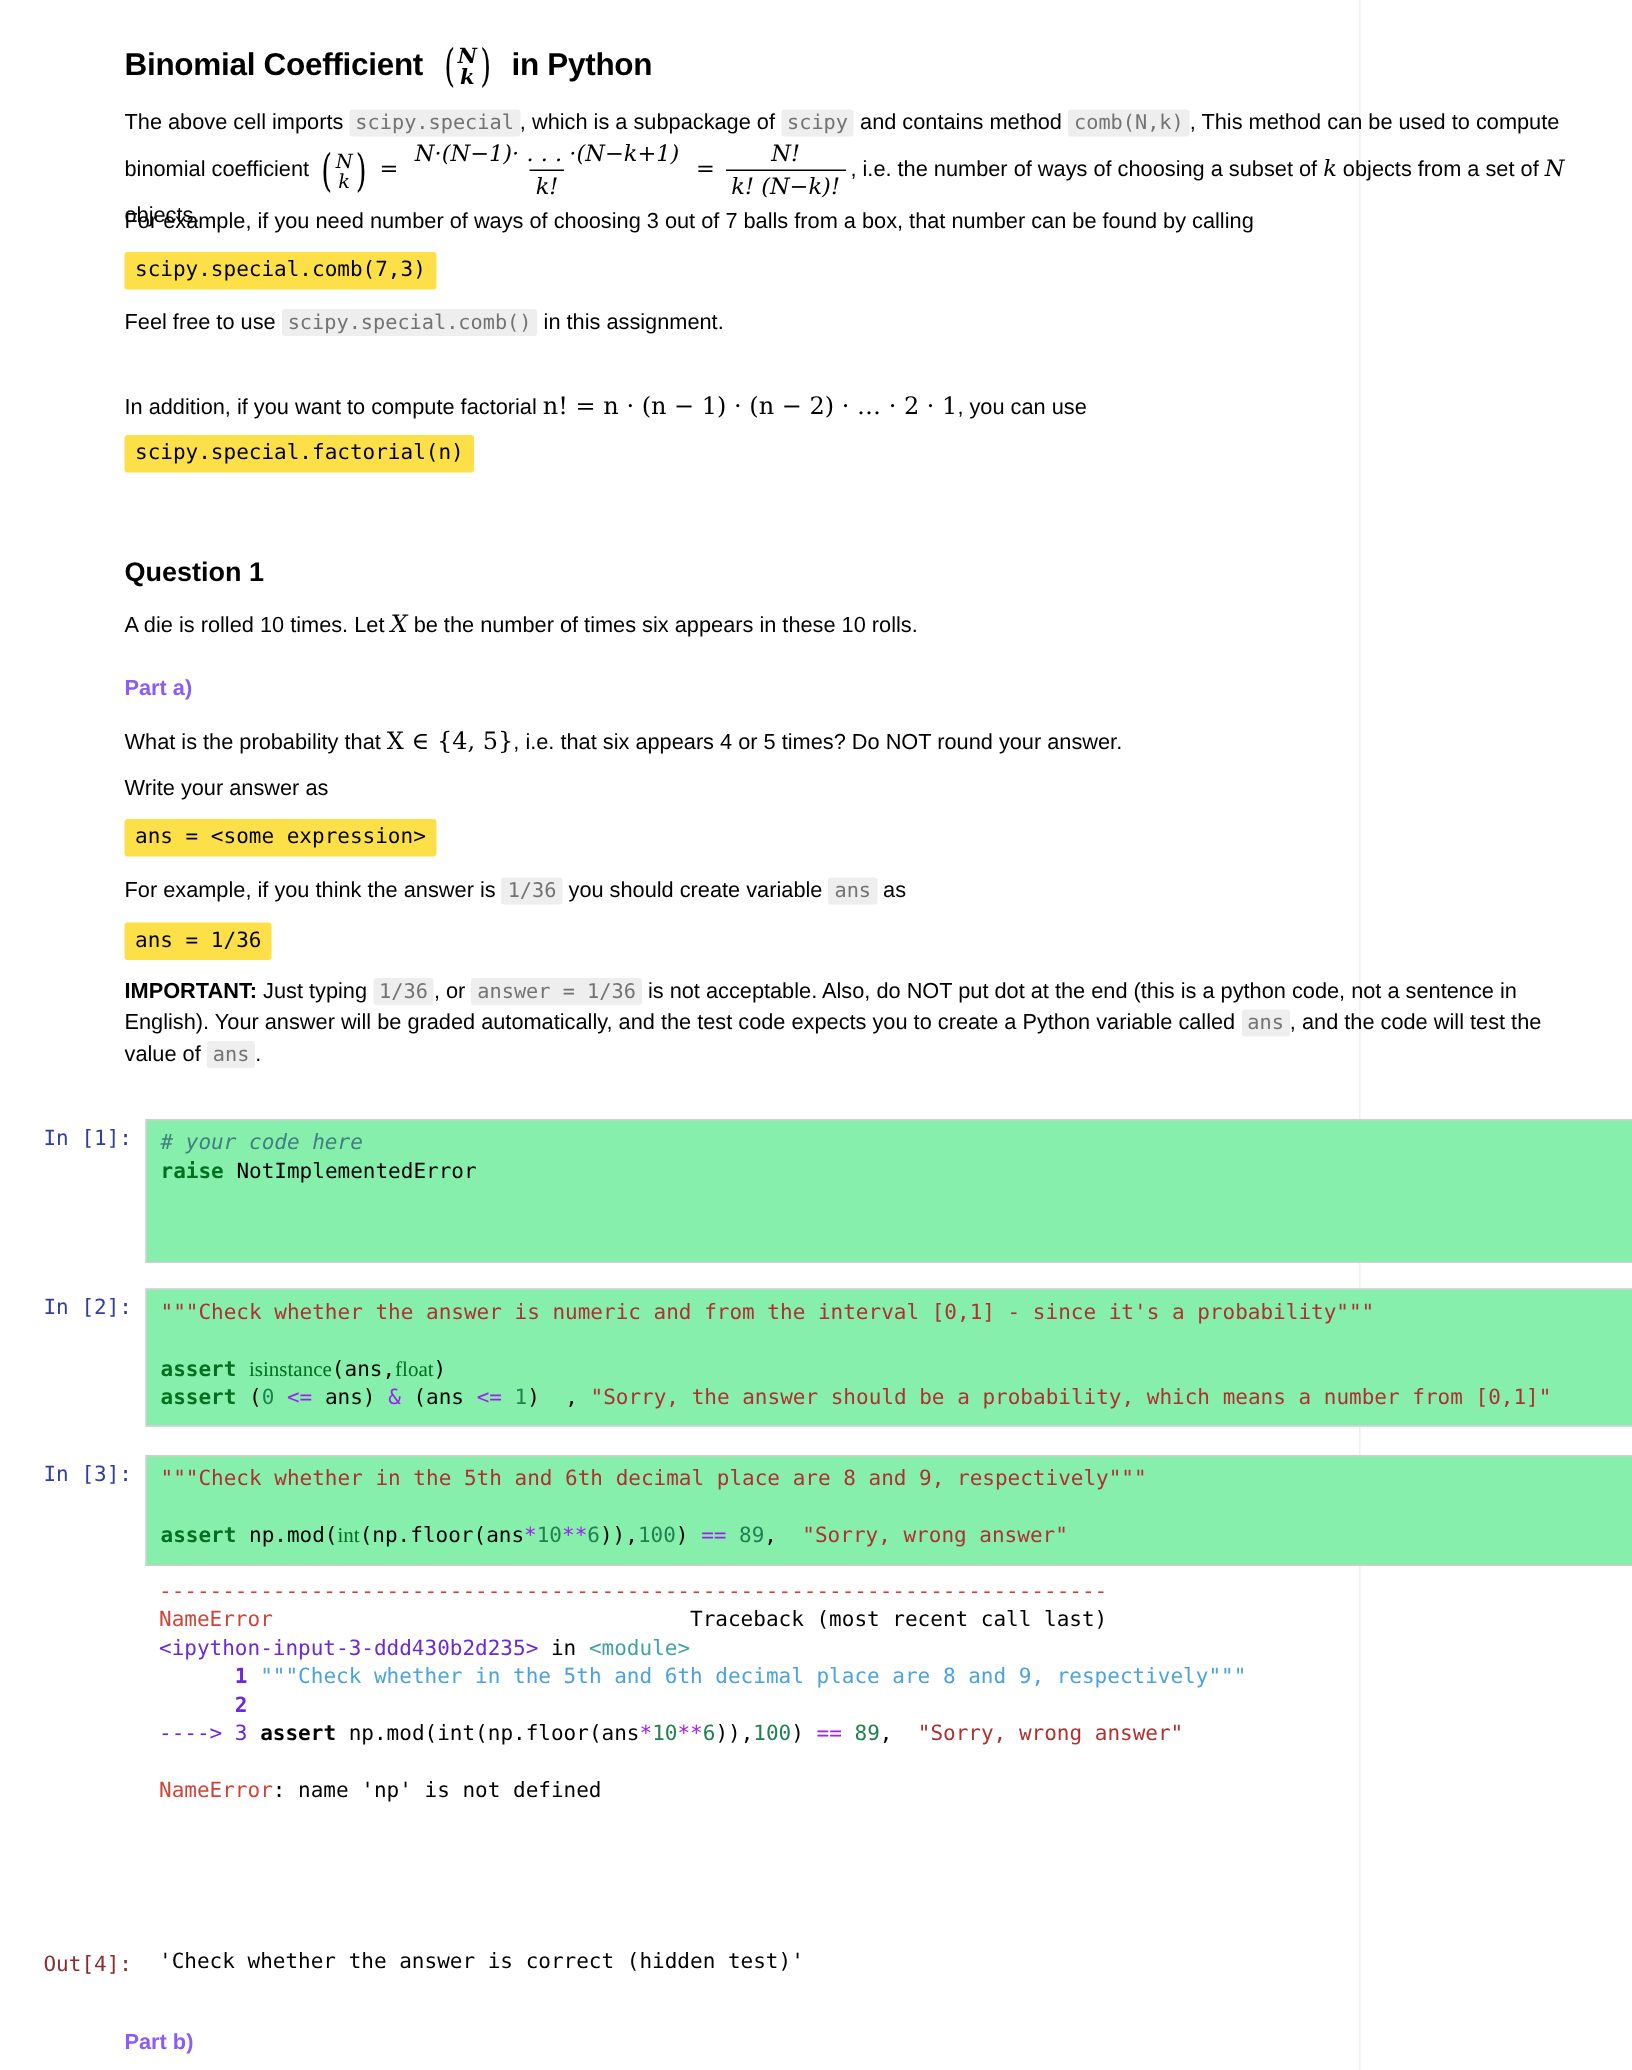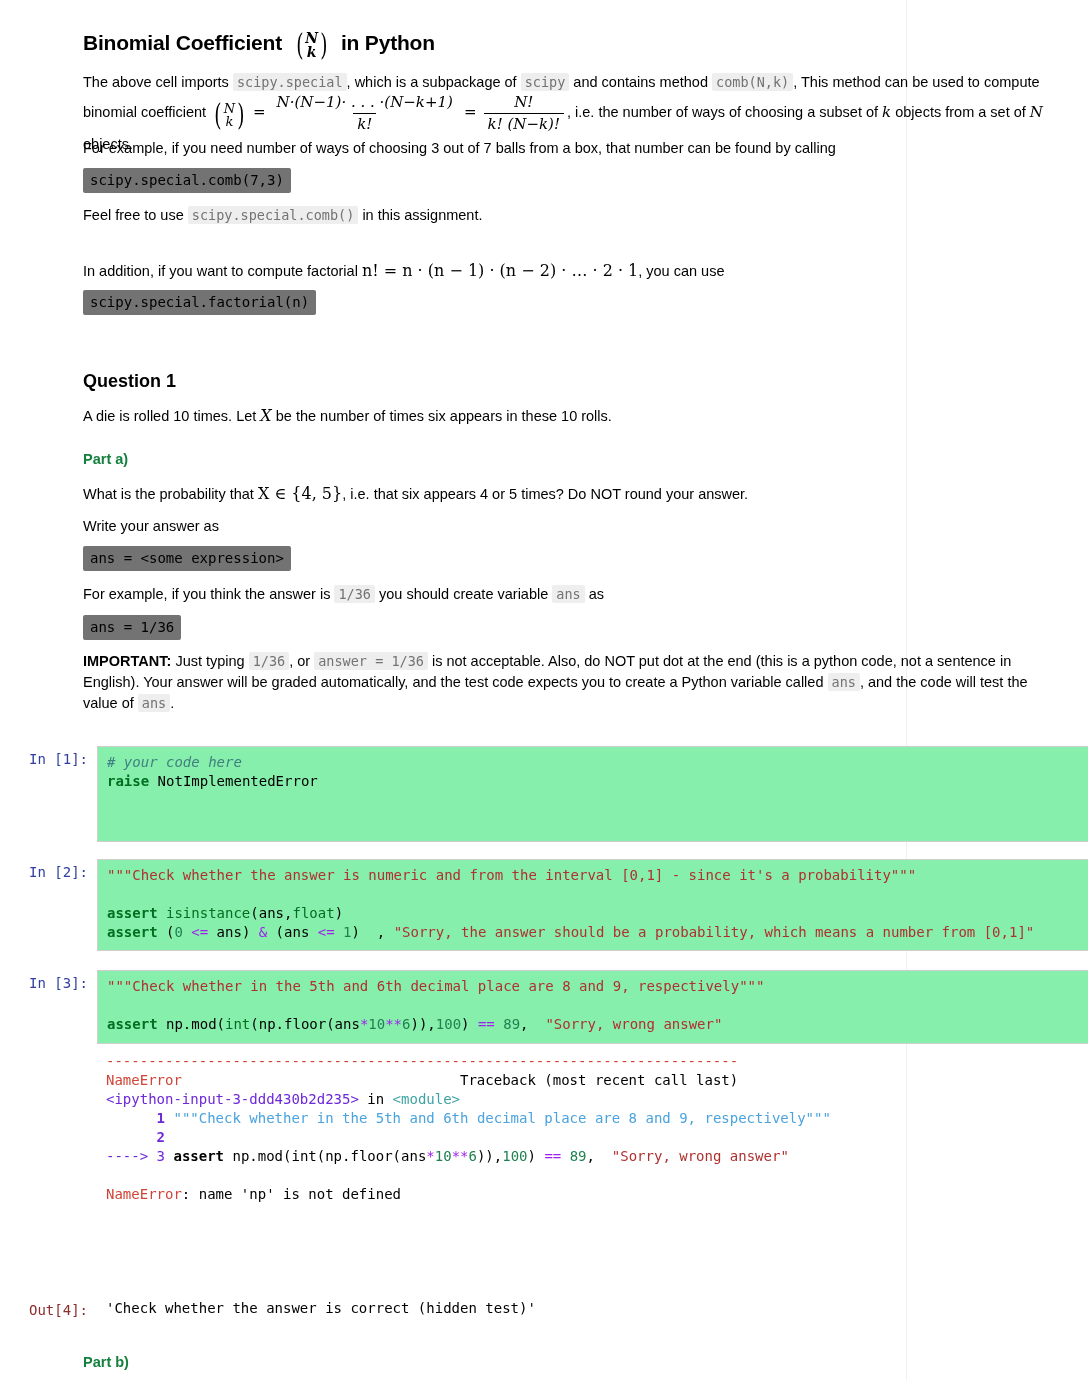--- a/index.html
+++ b/index.html
@@ -48,41 +48,41 @@
   .md h2 {
     font-size: 18px;
     font-weight: bold;
     margin: 0;
     color: #000;
   }
   .md h3 {
     font-size: 14.5px;
     font-weight: bold;
     margin: 0;
-    color: #15803d;
+    color: #8b5cf6;
   }
   .md p {
     font-size: 14.5px;
     line-height: 1.45;
     margin: 0;
     color: #000;
   }
   code.inl {
     font-family: "DejaVu Sans Mono", "Liberation Mono", monospace;
     font-size: 13.5px;
     background: #eeeeee;
     padding: 1px 4px;
     border-radius: 2px;
     color: #737373;
     white-space: pre;
   }
   pre.blk {
     font-family: "DejaVu Sans Mono", "Liberation Mono", monospace;
     font-size: 14px;
-    background: #737373;
+    background: #fde047;
     display: inline-block;
     margin: 0;
     padding: 4px 7px 5px 7px;
     border-radius: 2px;
     color: #000;
     white-space: pre;
   }
   .mathi { font-family: "DejaVu Serif", serif; font-style: italic; font-size: 15px; }
   .mathu { font-family: "DejaVu Serif", serif; font-size: 15px; }
 
@@ -172,21 +172,21 @@
     margin: 0;
     color: #000;
   }
 
   
   .t-com { color: #408080; font-style: italic; }
   .t-kw  { color: #007020; font-weight: bold; }
   .t-str { color: #b03030; }
   .t-num { color: #208050; }
   .t-op  { color: #a020f0; }
-  .t-bi  { color: #007020; }
+  .t-bi  { color: #007020; font-family: Liberation Serif, serif; }
 
   
   .tb-err   { color: #d04437; }
   .tb-green { color: #6d28d9; }
   .tb-blue  { color: #4aa3df; }
   .tb-cyan  { color: #3fa3a3; }
   .tb-bold  { font-weight: bold; }
 </style>
 </head>
 <body>

